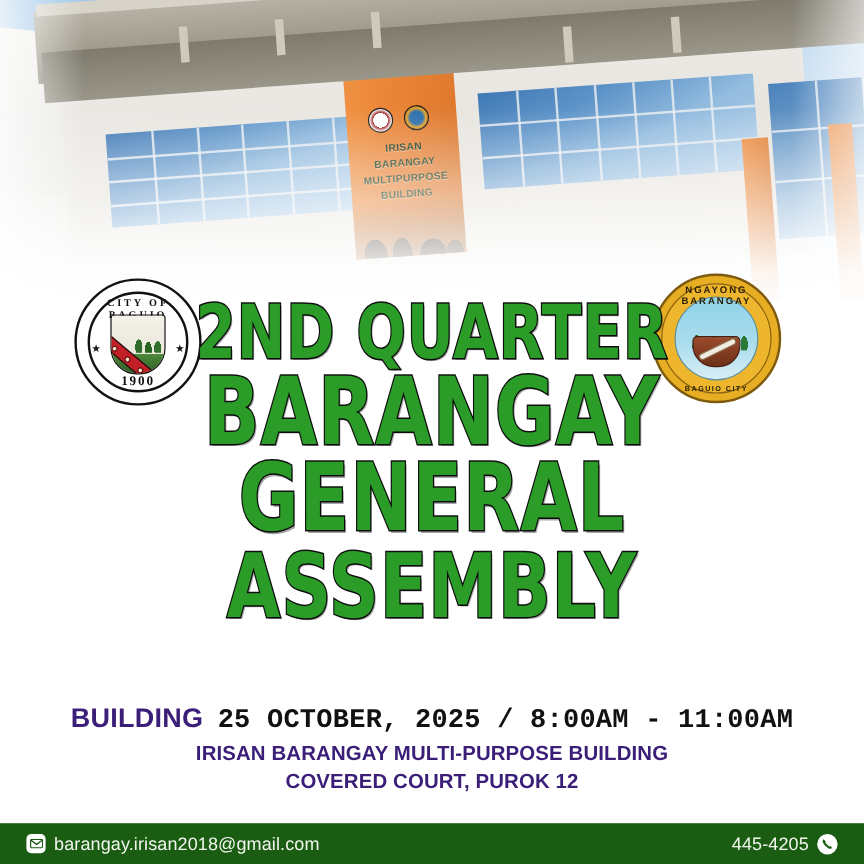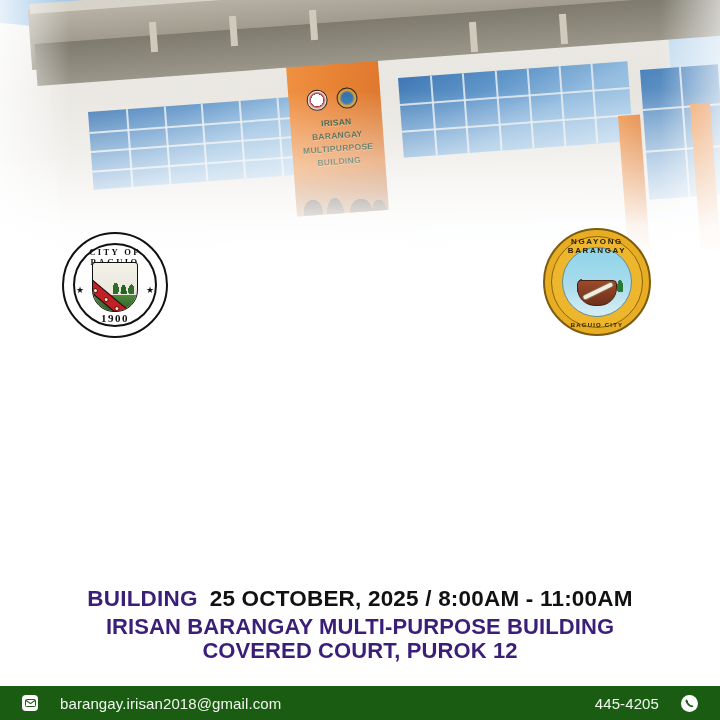--- a/index.html
+++ b/index.html
@@ -248,33 +248,33 @@
     font-size:19px; line-height:21px; letter-spacing:.2px;
     transform:scaleX(.84);
   }
 
   
   .details { position:absolute; left:0; right:0; top:586px; text-align:center; }
   .line-date {
     font-size:22.5px; font-weight:700; letter-spacing:.2px; white-space:nowrap;
   }
   .line-date .day { color:#3a1e78; margin-right:12px; }
-  .line-date .when { color:#111111; }
+  .line-date .when { color:#111111;font-family:Liberation Mono, monospace; }
   .line-venue {
-    color:#3a1e78; font-size:22px; font-weight:700; line-height:24px;
+    color:#3a1e78; font-size:17px; font-weight:700; line-height:24px;
     margin-top:3px; letter-spacing:.1px;
   }
 
   
   .footer {
     position:absolute; left:0; bottom:0; width:720px; height:34px;
     background:#1a5d12; display:flex; align-items:center;
     justify-content:space-between; padding:0 22px;
   }
-  .f-group { display:flex; align-items:center; gap:22px; }
+  .f-group { display:flex; align-items:center; gap:7px; }
   .f-text { color:#f2f6ef; font-size:15px; letter-spacing:.1px; }
   .ic-mail {
     width:16px; height:16px; background:#ffffff; border-radius:4px;
     display:flex; align-items:center; justify-content:center;
   }
   .ic-mail svg { display:block; }
   .ic-phone {
     width:17px; height:17px; background:#ffffff; border-radius:50%;
     display:flex; align-items:center; justify-content:center;
   }
@@ -370,20 +370,25 @@
     <span class="ring2"></span>
     <span class="core">
       <span class="pines"></span>
       <span class="mortar"></span>
       <span class="pestle"></span>
     </span>
     <span class="arc-top">NGAYONG BARANGAY</span>
     <span class="arc-bot">BAGUIO CITY</span>
   </div>
 
+  <div class="titles">
+    <div class="t-line t1">2ND QUARTER</div>
+    <div class="t-line t2">BARANGAY GENERAL</div>
+    <div class="t-line t3">ASSEMBLY</div>
+  </div>
 
 
   <div class="details">
     <div class="line-date">
       <span class="day">BUILDING</span><span class="when">25 OCTOBER, 2025 / 8:00AM - 11:00AM</span>
     </div>
     <div class="line-venue">IRISAN BARANGAY MULTI-PURPOSE BUILDING</div>
     <div class="line-venue" style="margin-top:0">COVERED COURT, PUROK 12</div>
   </div>
 

